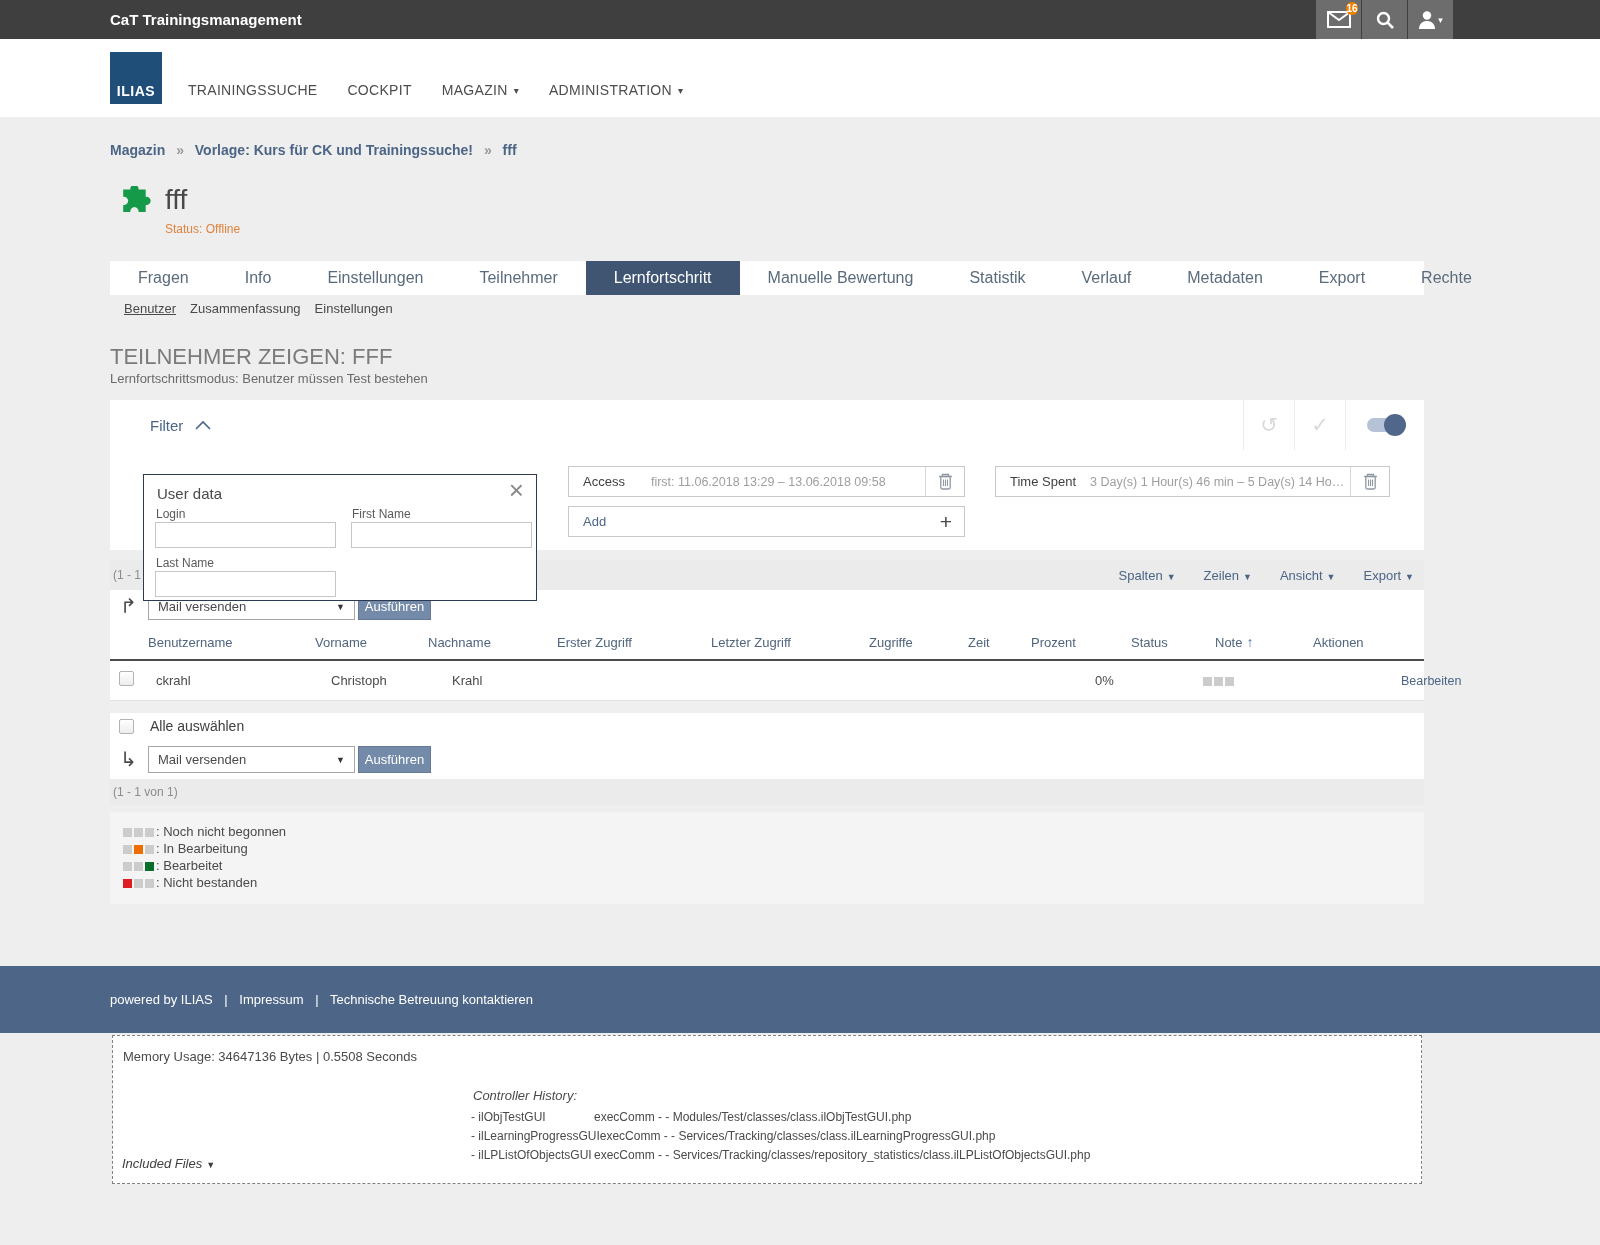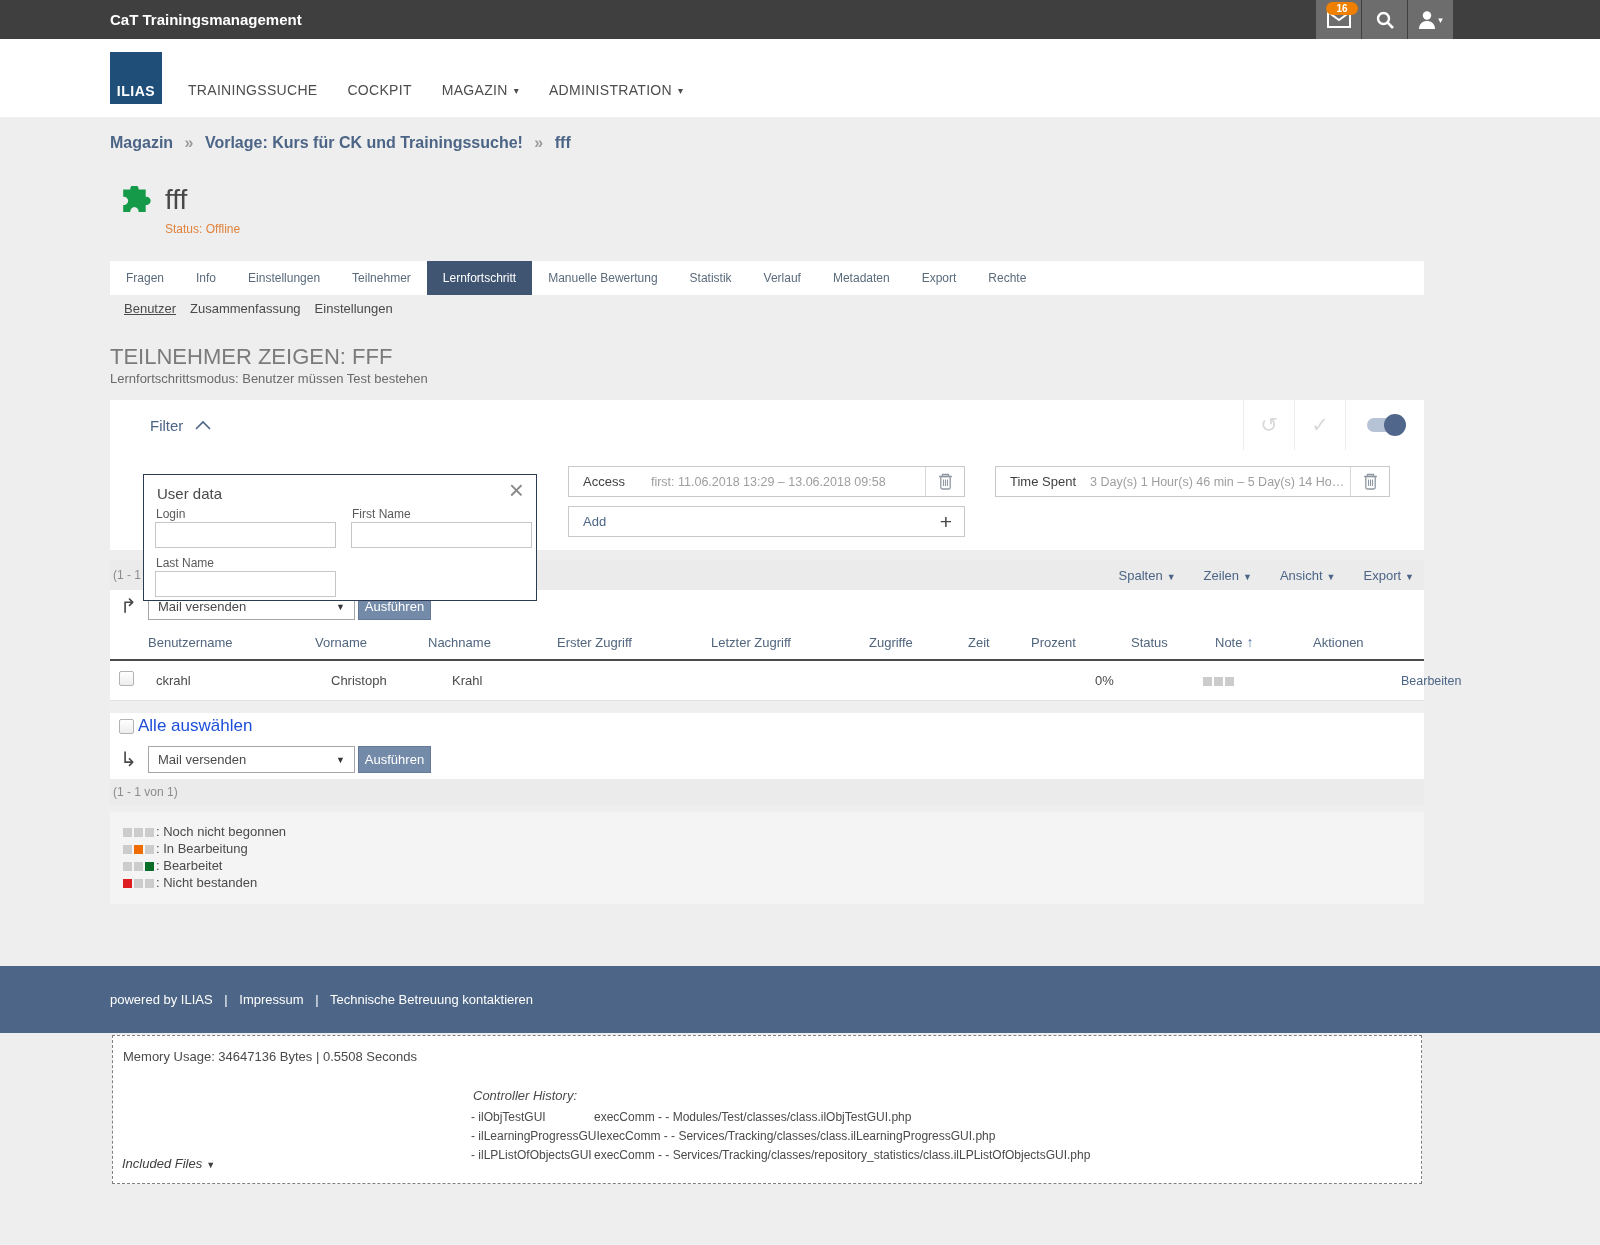--- a/index.html
+++ b/index.html
@@ -9,43 +9,43 @@
     font-family:"Liberation Sans","DejaVu Sans",sans-serif;
     -webkit-font-smoothing:antialiased;
   }
   .abs{position:absolute;}
 
   
   .topbar{left:0;top:0;width:1600px;height:39px;background:#3f3f3f;}
   .topbar-title{left:110px;top:0;height:39px;line-height:39px;color:#fff;font-size:15px;font-weight:bold;}
   .topbar-btns{top:0;right:147px;height:39px;display:flex;}
   .tb-btn{width:45px;height:39px;background:#6d6d6d;margin-left:1px;display:flex;align-items:center;justify-content:center;position:relative;cursor:pointer;}
-  .badge{position:absolute;top:2px;right:3px;min-width:12px;padding:1px 10px;background:#ee7f01;border-radius:9px;color:#fff;font-size:10px;font-weight:bold;text-align:center;}
+  .badge{position:absolute;top:2px;right:3px;min-width:12px;padding:1px 0;background:#ee7f01;border-radius:9px;color:#fff;font-size:10px;font-weight:bold;text-align:center;}
   .caret-w{color:#fff;font-size:9px;margin-left:2px;}
 
   
   .masthead{left:0;top:39px;width:1600px;height:78px;background:#ffffff;}
   .logo{left:110px;top:52px;width:52px;height:52px;background:#1f4e79;color:#fff;display:flex;align-items:flex-end;justify-content:center;font-size:14px;font-weight:bold;letter-spacing:.5px;padding-bottom:5px;box-sizing:border-box;cursor:pointer;}
   .mainnav{left:188px;top:82px;display:flex;align-items:center;}
   .nav-item{color:#4d4d4d;font-size:14px;letter-spacing:.3px;margin-right:30px;cursor:pointer;display:flex;align-items:center;}
   .nav-caret{font-size:10px;color:#4d4d4d;margin-left:6px;}
 
   
-  .breadcrumb{left:110px;top:134px;font-size:16px;font-weight:bold;color:#8a8a8a;}
+  .breadcrumb{left:110px;top:142px;font-size:14px;font-weight:bold;color:#8a8a8a;}
   .crumb{color:#4c6586;cursor:pointer;}
   .crumb-sep{color:#9a9a9a;margin:0 7px;}
 
   
   .obj-icon{left:116px;top:186px;width:36px;height:36px;}
   .obj-title{left:165px;top:184px;font-size:28px;color:#484848;}
   .obj-status{left:165px;top:222px;font-size:12px;color:#e0823c;}
 
   
   .tabbar{left:110px;top:261px;width:1314px;height:34px;background:#fff;display:flex;}
-  .tab{padding:0 16px;line-height:34px;font-size:12px;color:#5a6b7c;cursor:pointer;white-space:nowrap;}
+  .tab{padding:0 28px;line-height:34px;font-size:16px;color:#5a6b7c;cursor:pointer;white-space:nowrap;}
   .tab.active{background:#3f5571;color:#fff;}
   .subtabs{left:110px;top:301px;display:flex;}
   .subtab{font-size:13px;color:#4a4a4a;margin-left:14px;cursor:pointer;}
   .subtab.active{text-decoration:underline;}
 
   
   .pg-head{left:110px;top:344px;font-size:22px;color:#7b7b7b;}
   .pg-sub{left:110px;top:371px;font-size:13px;color:#6a6a6a;}
 
   
@@ -98,21 +98,21 @@
   .trow{display:grid;grid-template-columns:38px 167px 113px 129px 154px 158px 99px 63px 100px 84px 98px 1fr;align-items:center;}
   .thead{height:34px;border-bottom:2px solid #4b4b4b;}
   .th{font-size:13px;color:#50657e;cursor:pointer;white-space:nowrap;}
   .sort-arrow{color:#4c6fa0;font-weight:bold;font-size:14px;margin-left:4px;}
   .drow{height:39px;border-bottom:1px solid #e0e0e0;gap:8px;}
   .td{font-size:13px;color:#4a4a4a;}
   .cell-link{font-size:12.5px;color:#4c6586;cursor:pointer;}
   .cb{width:13px;height:13px;border:1px solid #b3b3b3;border-radius:2px;background:linear-gradient(#fff,#ededed);margin-left:9px;cursor:pointer;}
   .spacer{height:12px;background:#efefef;}
   .selall-row{height:26px;display:flex;align-items:center;}
-  .selall-label{font-size:17px;color:#1d4ed8;margin-left:4px;}
+  .selall-label{font-size:14px;color:#404040;margin-left:16px;}
   .band-bottom{height:26px;background:#ebebeb;display:flex;align-items:center;}
   .sq{display:inline-block;width:9px;height:9px;margin-right:2px;vertical-align:middle;}
   .sq-gray{background:#cccccc;}
   .sq-orange{background:#ef6c00;}
   .sq-green{background:#0a6e2a;}
   .sq-red{background:#dd1d21;}
 
   
   .legend{left:110px;top:812px;width:1314px;height:92px;background:#f4f4f4;padding:12px 0 0 13px;box-sizing:border-box;}
   .legend-line{height:17px;font-size:13px;color:#4a4a4a;white-space:nowrap;}

